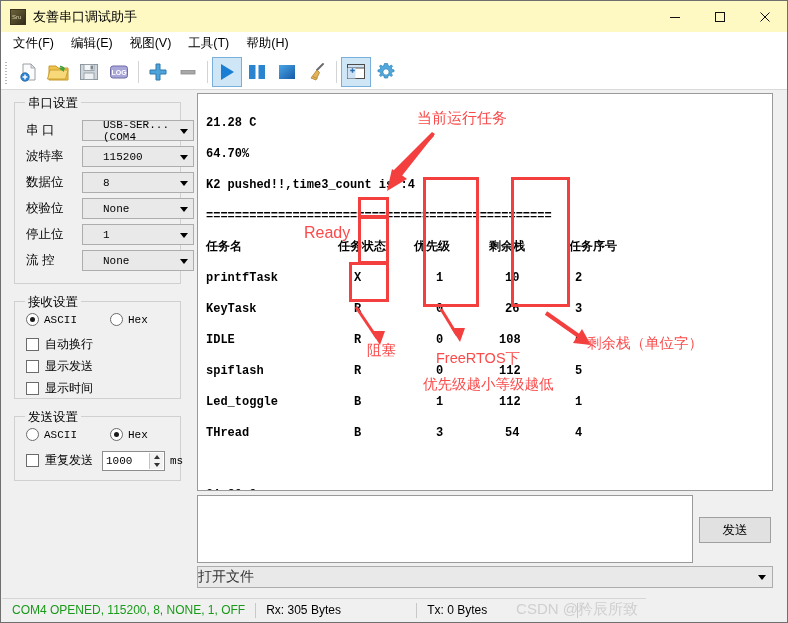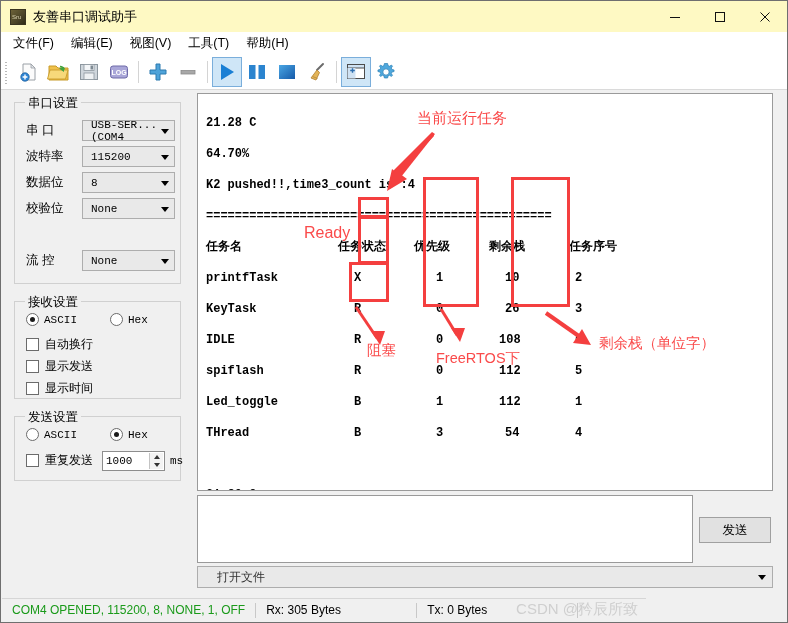--- a/index.html
+++ b/index.html
@@ -89,25 +89,25 @@
     background: transparent;
   }
   .group-title {
     position: absolute; top: -8px; left: 10px;
     background: #f0f0f0; padding: 0 3px;
     font-size: 12.5px; color: #000;
   }
   .field-row { position: absolute; display: flex; align-items: center; height: 21px; }
   .field-label { font-size: 12.5px; color: #000; width: 56px; flex: none; }
   .combo {
-    width: 93px; height: 21px;
+    width: 112px; height: 21px;
     background: #e9e9e9; border: 1px solid #adadad;
     display: flex; align-items: center;
     font-family: "Liberation Mono","DejaVu Sans Mono",monospace;
-    font-size: 11px; color: #000; padding-left: 8px;
+    font-size: 11px; color: #000; padding-left: 20px;
     position: relative;
   }
   .combo .arrow {
     position: absolute; right: 5px; top: 50%;
     width: 0; height: 0; margin-top: -2px;
     border-left: 4px solid transparent; border-right: 4px solid transparent;
     border-top: 5px solid #000;
   }
   .radio-row { position: absolute; display: flex; align-items: center; }
   .radio {
@@ -188,22 +188,22 @@
     position: absolute; left: 698px; top: 516px;
     width: 72px; height: 26px;
     background: #e1e1e1; border: 1px solid #a0a0a0;
     display: flex; align-items: center; justify-content: center;
     font-size: 12.5px; color: #000;
   }
   .filebar {
     position: absolute; left: 196px; top: 565px;
     width: 576px; height: 22px;
     background: #e9e9e9; border: 1px solid #adadad;
-    display: flex; align-items: center; padding-left: 19px;
-    font-size: 12px; color: #333; position: absolute;
+    display: flex; align-items: center; padding-left: 0;
+    font-size: 14px; color: #333; position: absolute;
   }
   .filebar .arrow {
     position: absolute; right: 6px; top: 50%;
     width: 0; height: 0; margin-top: -2px;
     border-left: 4px solid transparent; border-right: 4px solid transparent;
     border-top: 5px solid #000;
   }
 
   
   .statusbar {
@@ -392,20 +392,27 @@
     </div>
 
     <div class="field-row" style="left:24px; top:107px;">
       <span class="field-label">校验位</span>
       <div class="combo">
         <span>None</span>
         <span class="arrow"></span>
       </div>
     </div>
 
+    <div class="field-row" style="left:24px; top:133px;">
+      <span class="field-label">停止位</span>
+      <div class="combo">
+        <span>1</span>
+        <span class="arrow"></span>
+      </div>
+    </div>
 
     <div class="field-row" style="left:24px; top:159px;">
       <span class="field-label">流  控</span>
       <div class="combo">
         <span>None</span>
         <span class="arrow"></span>
       </div>
     </div>
 
     <div class="groupbox" style="left:12px; top:210px; width:167px; height:98px;">
@@ -507,21 +514,22 @@
   <div class="redbox" style="left:357px; top:196px; width:31px; height:21px;"></div>
   <div class="redbox" style="left:357px; top:215px; width:31px; height:48px;"></div>
   <div class="redbox" style="left:348px; top:261px; width:40px; height:40px;"></div>
   <div class="redbox" style="left:422px; top:176px; width:56px; height:130px;"></div>
   <div class="redbox" style="left:510px; top:176px; width:59px; height:130px;"></div>
 
   <div class="anno anno-text big" style="left:416px; top:108px;">当前运行任务</div>
   <div class="anno anno-text" style="left:303px; top:223px; font-size:16px;">Ready</div>
   <div class="anno anno-text" style="left:366px; top:340px;">阻塞</div>
   <div class="anno anno-text" style="left:435px; top:348px;">FreeRTOS下</div>
-  <div class="anno anno-text" style="left:598px; top:333px;">剩余栈（单位字）</div>
+  <div class="anno anno-text" style="left:422px; top:374px;">优先级越小等级越低</div>
+  <div class="anno anno-text" style="left:586px; top:333px;">剩余栈（单位字）</div>
 
   <div class="sendbox">
     <span style="position:absolute;left:5px;top:4px;font-size:12px;"></span>
   </div>
 
   <div class="send-btn">发送</div>
 
   <div class="filebar">
     <span>打开文件</span>
     <span class="arrow"></span>

